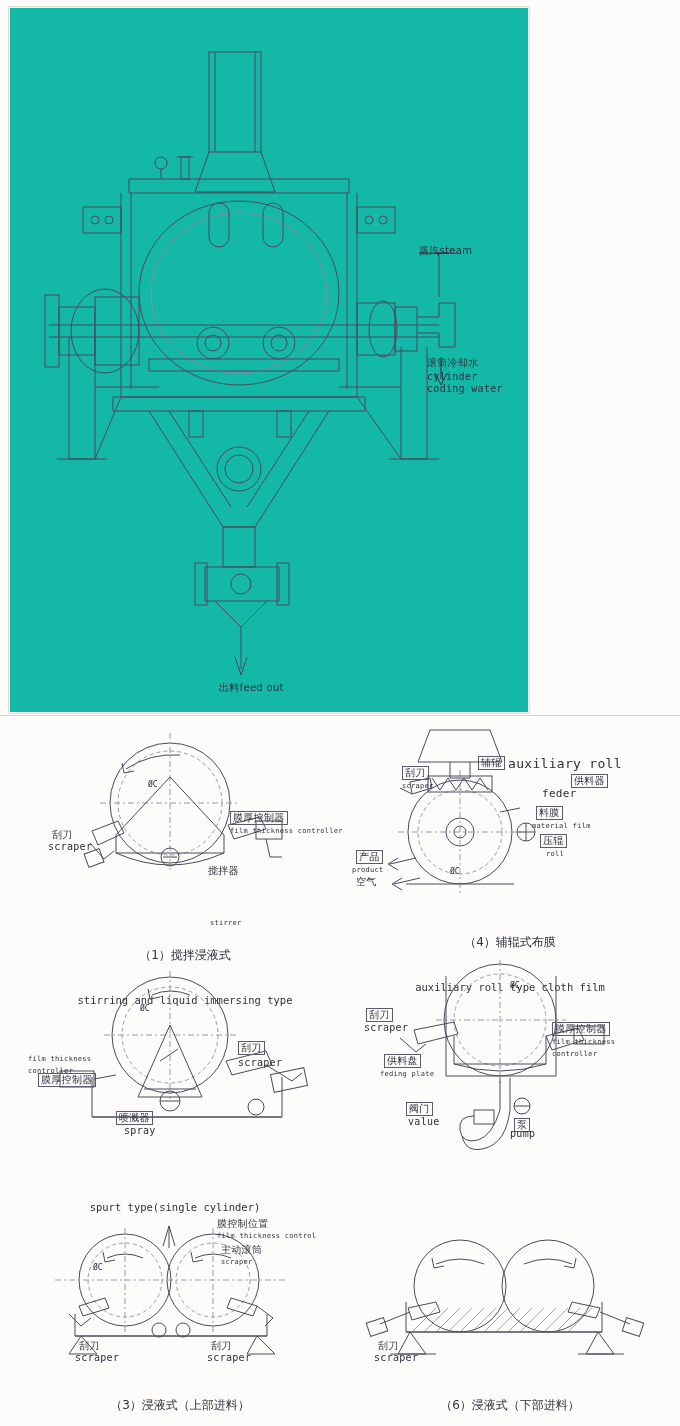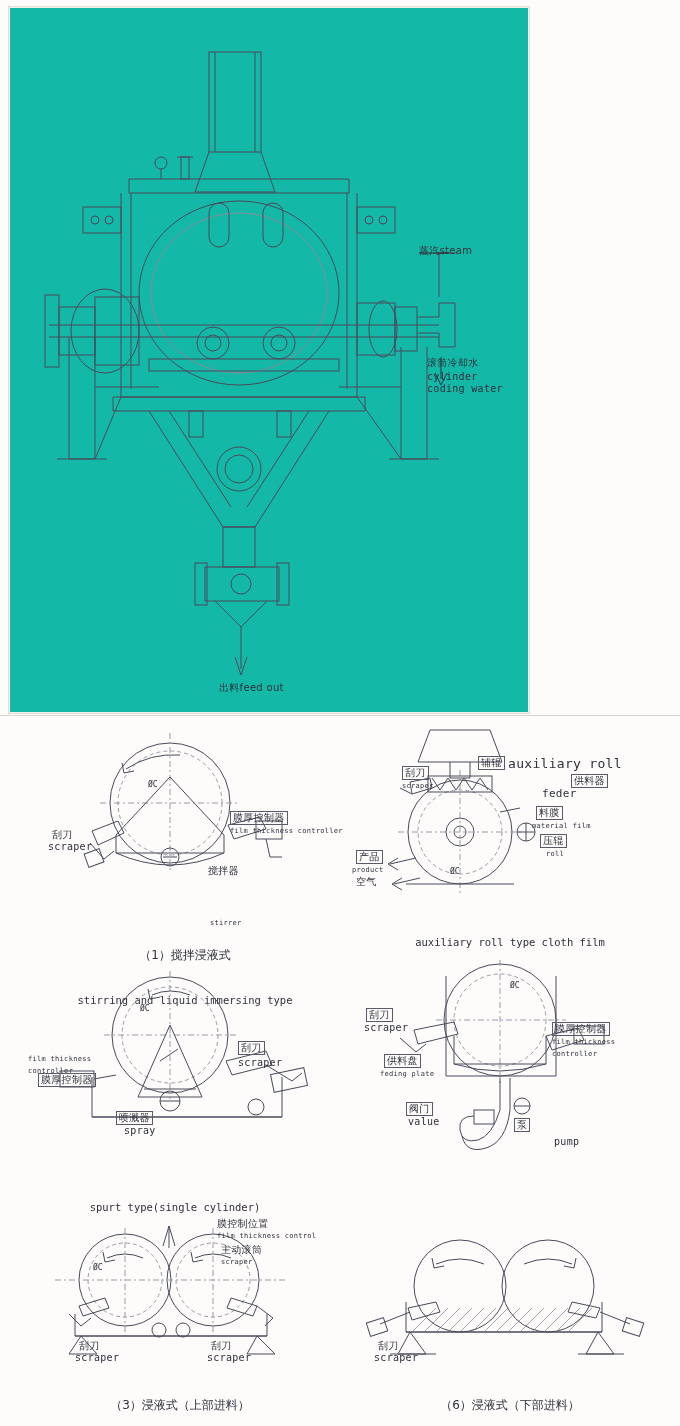--- a/index.html
+++ b/index.html
@@ -240,20 +240,21 @@
     <div class="lbl cn boxed" style="left:186px;top:84px;"><span>料膜</span></div>
     <div class="lbl" style="left:182px;top:98px;font-size:7px;"><span>material film</span></div>
     <div class="lbl cn boxed" style="left:190px;top:112px;"><span>压辊</span></div>
     <div class="lbl" style="left:196px;top:126px;font-size:7px;"><span>roll</span></div>
     <div class="lbl cn boxed" style="left:6px;top:128px;"><span>产品</span></div>
     <div class="lbl" style="left:2px;top:142px;font-size:7px;"><span>product</span></div>
     <div class="lbl cn" style="left:6px;top:154px;"><span>空气</span></div>
     <div class="lbl" style="left:10px;top:166px;font-size:7px;"><span></span></div>
   </div>
   <div class="cap" style="left:360px;top:905px;width:300px;">
+    <div><span class="cn">（4）</span><span class="cn">辅辊式布膜</span></div>
     <div><span class="en">auxiliary roll type cloth film</span></div>
   </div>
 
   <div class="fig" style="left:20px;top:965px;width:310px;height:175px;">
     <svg width="310" height="175" viewBox="0 0 310 175">
       <g stroke="#4a4a5c" fill="none" stroke-width="1">
         <circle cx="150" cy="70" r="58"></circle>
         <circle cx="150" cy="70" r="48" stroke="#9a9aa8" stroke-dasharray="4 3"></circle>
         <line x1="84" y1="70" x2="216" y2="70" stroke="#9a9aa8" stroke-dasharray="6 3 2 3"></line>
         <line x1="150" y1="6" x2="150" y2="134" stroke="#9a9aa8" stroke-dasharray="6 3 2 3"></line>
@@ -322,21 +323,21 @@
     <div class="lbl cn boxed" style="left:16px;top:48px;"><span>刮刀</span></div>
     <div class="lbl" style="left:14px;top:62px;"><span>scraper</span></div>
     <div class="lbl cn boxed" style="left:202px;top:62px;"><span>膜厚控制器</span></div>
     <div class="lbl" style="left:202px;top:76px;font-size:7px;"><span>film thickness
 controller</span></div>
     <div class="lbl cn boxed" style="left:34px;top:94px;"><span>供料盘</span></div>
     <div class="lbl" style="left:30px;top:108px;font-size:7px;"><span>feding plate</span></div>
     <div class="lbl cn boxed" style="left:56px;top:142px;"><span>阀门</span></div>
     <div class="lbl" style="left:58px;top:156px;"><span>value</span></div>
     <div class="lbl cn boxed" style="left:164px;top:158px;"><span>泵</span></div>
-    <div class="lbl" style="left:160px;top:176px;margin-left:44px;"><span>pump</span></div>
+    <div class="lbl" style="left:160px;top:168px;"><span>pump</span></div>
   </div>
   <div class="cap" style="left:340px;top:1182px;width:330px;">
   </div>
 
   <div class="fig" style="left:35px;top:1218px;width:300px;height:145px;">
     <svg width="300" height="145" viewBox="0 0 300 145">
       <g stroke="#4a4a5c" fill="none" stroke-width="1">
         <circle cx="90" cy="62" r="46"></circle>
         <circle cx="90" cy="62" r="37" stroke="#9a9aa8" stroke-dasharray="4 3"></circle>
         <circle cx="178" cy="62" r="46"></circle>

